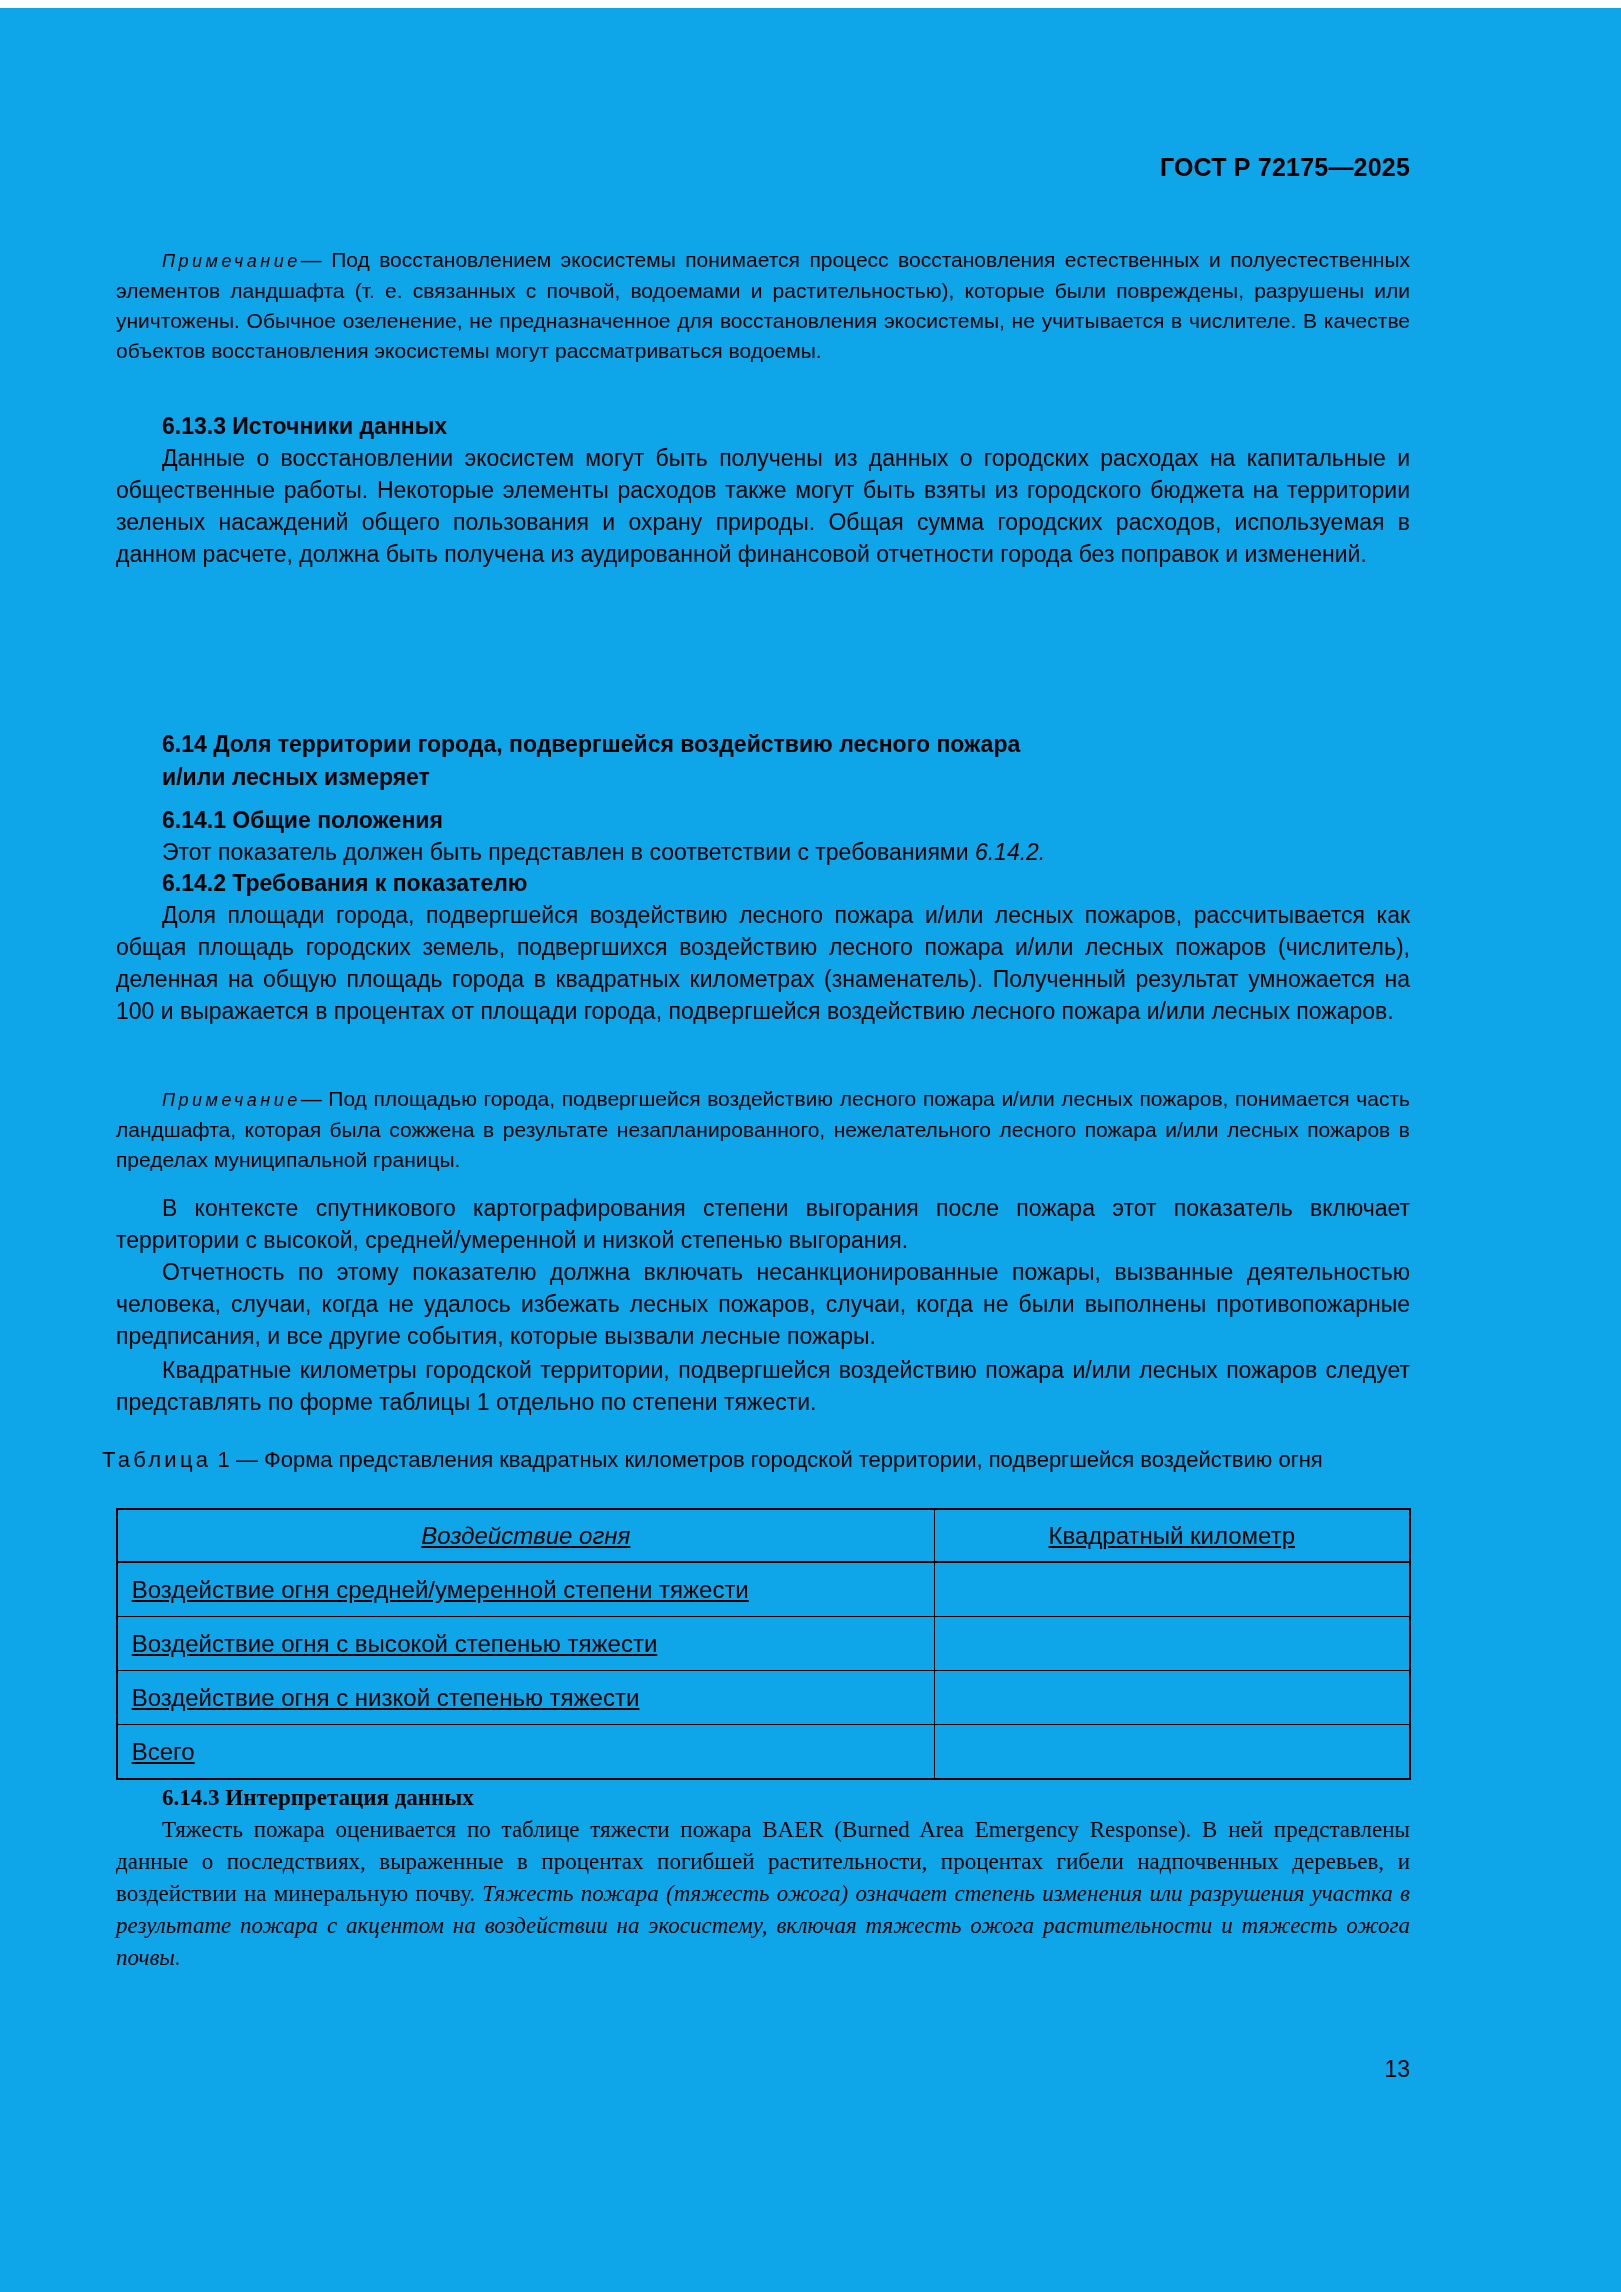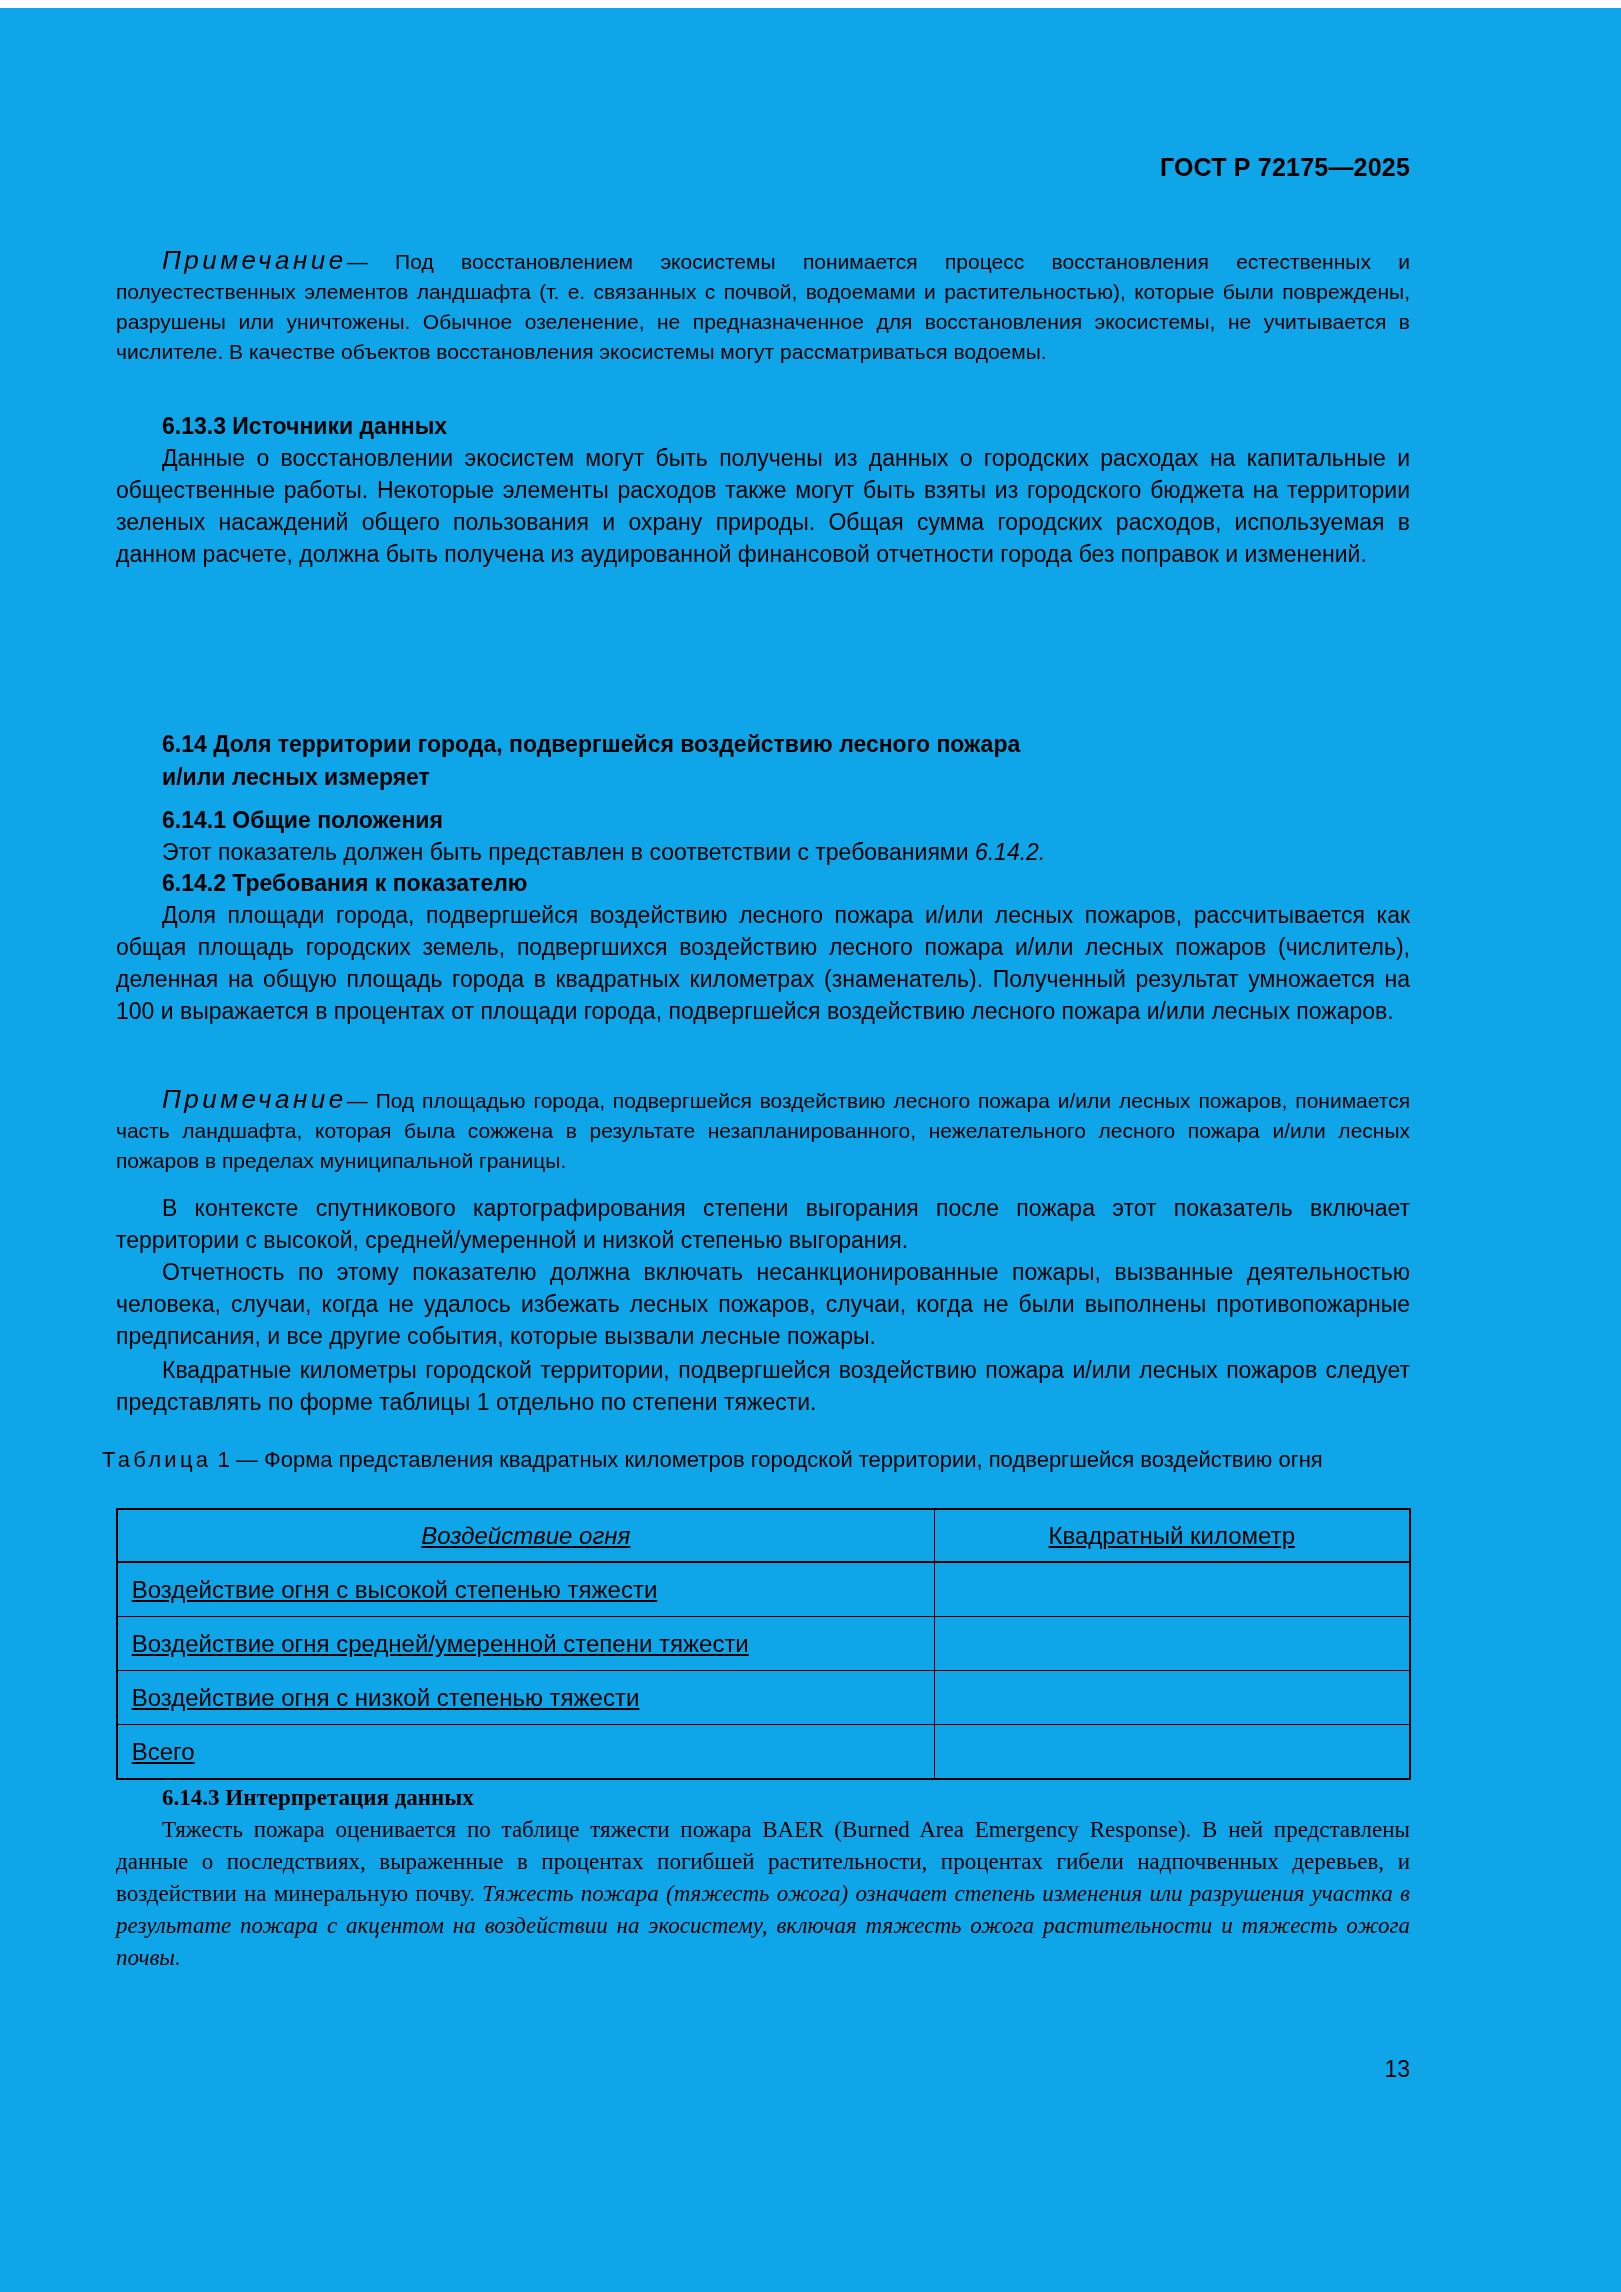--- a/index.html
+++ b/index.html
@@ -50,21 +50,21 @@
   .indent {
     text-indent: 46px;
   }
   .note {
     font-size: 21px;
     line-height: 30px;
   }
   .note-label {
     font-style: italic;
     letter-spacing: 3.5px;
-    font-size: 26px;
+    font-size: 18px;
   }
   h3.clause {
     font-size: 23px;
     font-weight: bold;
     margin: 0;
     padding-left: 46px;
     line-height: 32px;
   }
   h2.section {
     font-size: 23px;
@@ -211,25 +211,25 @@
       <col class="c2">
     </colgroup>
     <thead>
       <tr>
         <th>Воздействие огня</th>
         <th class="plain">Квадратный километр</th>
       </tr>
     </thead>
     <tbody>
       <tr>
+        <td class="label">Воздействие огня средней/умеренной степени тяжести</td>
+        <td></td>
+      </tr>
+      <tr>
         <td class="label">Воздействие огня с высокой степенью тяжести</td>
-        <td></td>
-      </tr>
-      <tr>
-        <td class="label">Воздействие огня средней/умеренной степени тяжести</td>
         <td></td>
       </tr>
       <tr>
         <td class="label">Воздействие огня с низкой степенью тяжести</td>
         <td></td>
       </tr>
       <tr>
         <td class="label">Всего</td>
         <td></td>
       </tr>

